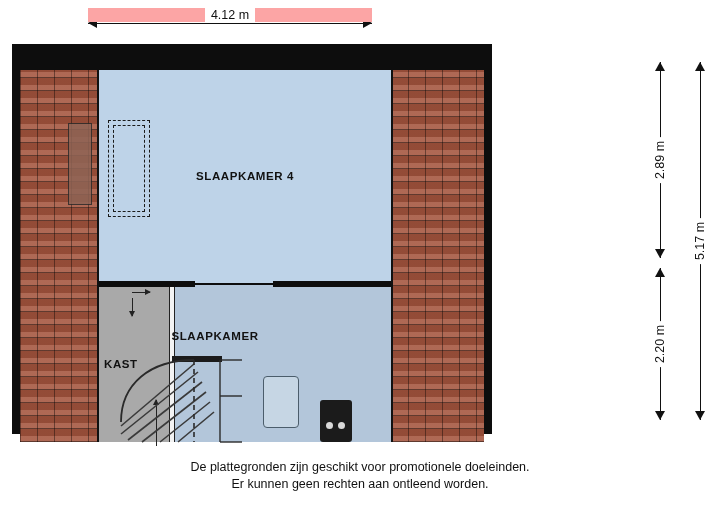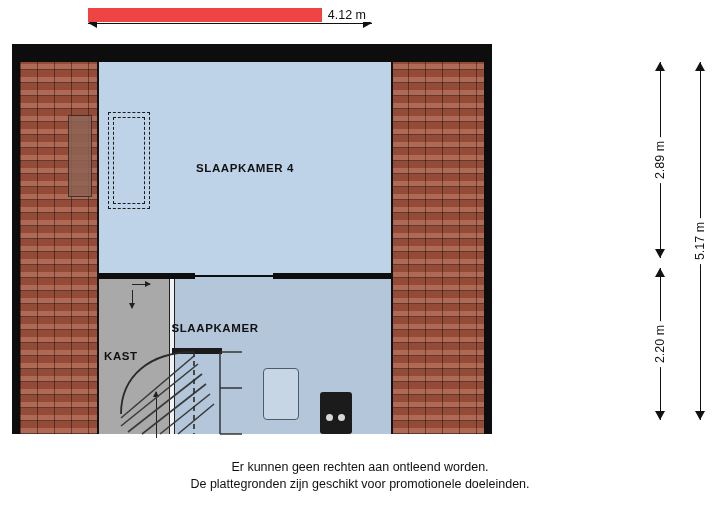--- a/index.html
+++ b/index.html
@@ -38,24 +38,24 @@
     border-top: 5px solid transparent;
     border-bottom: 5px solid transparent;
   }
   #dim-top .arrow-l { left: 0; border-right: 9px solid #111; }
   #dim-top .arrow-r { right: 0; border-left: 9px solid #111; }
   #dim-top .label {
     position: absolute;
     top: 0;
     left: 0;
     width: 284px;
-    text-align: right;
+    text-align: center;
     font-size: 12.5px;
     color: #111;
-    background: #ef4444;
+    background: #fca5a5;
   }
   #dim-top .label span {
     background: #fff;
     padding: 0 6px;
   }
 
   
   .vdim {
     position: absolute;
     width: 30px;
@@ -100,21 +100,21 @@
     top: 44px;
     width: 480px;
     height: 390px;
     background: #0d0d0d;
   }
 
   
   .interior {
     position: absolute;
     left: 8px;
-    top: 18px;
+    top: 26px;
     width: 464px;
     height: 372px;
     background: #0d0d0d;
   }
 
   
   .tiles {
     position: absolute;
     top: 0;
     height: 372px;
@@ -409,15 +409,15 @@
 </div>
 
 <div class="vdim" id="dim-517">
   <div class="vline"></div>
   <div class="arr-t"></div>
   <div class="arr-b"></div>
   <div class="vlabel">5.17 m</div>
 </div>
 
 <div id="caption">
+  <div>De plattegronden zijn geschikt voor promotionele doeleinden.</div>
   <div>Er kunnen geen rechten aan ontleend worden.</div>
-  <div>De plattegronden zijn geschikt voor promotionele doeleinden.</div>
 </div>
 
 </body></html>

